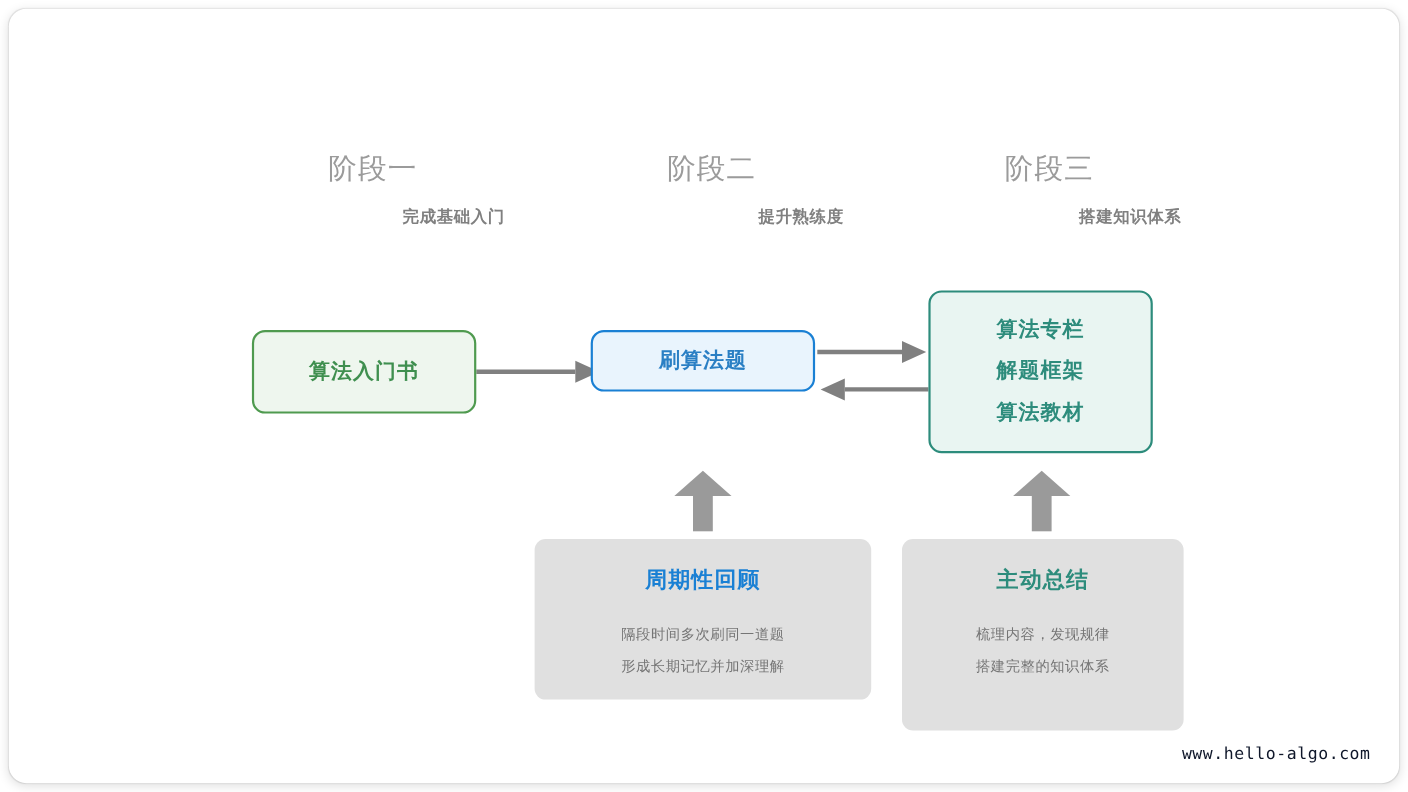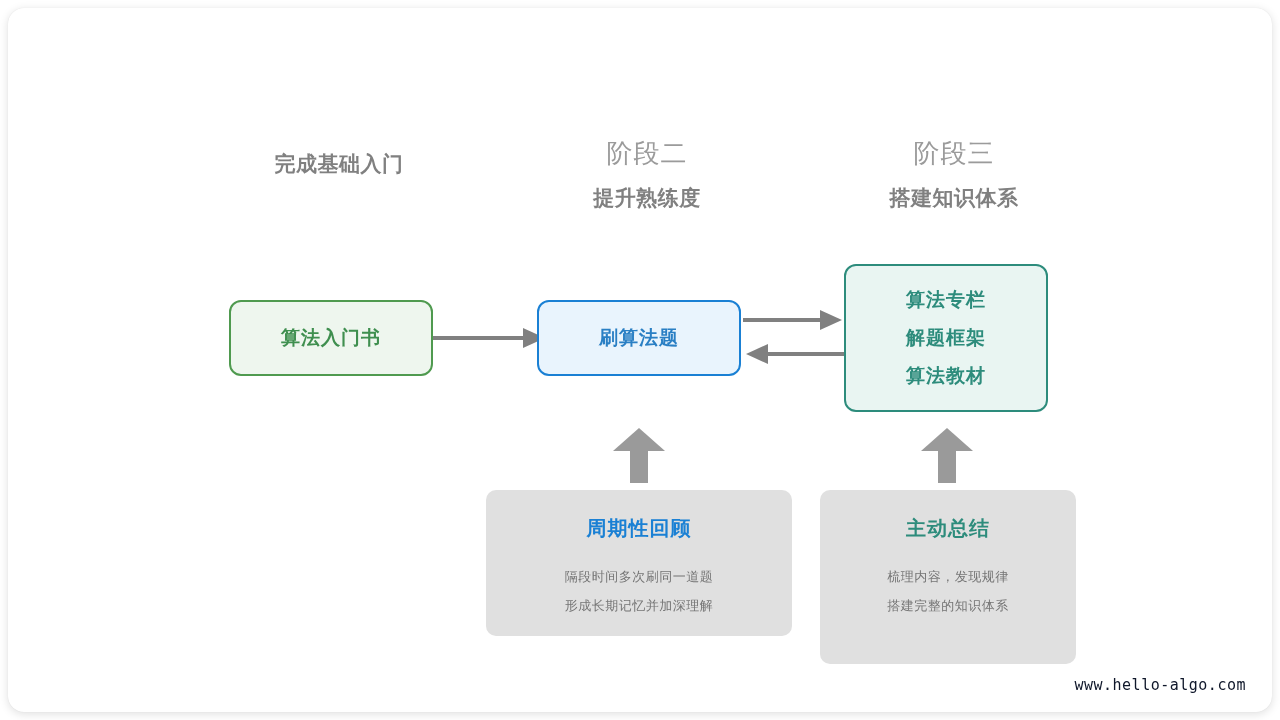--- a/index.html
+++ b/index.html
@@ -41,25 +41,26 @@
   }
   .stage-title {
     font-size: 26px;
     color: #9b9b9b;
     font-weight: 400;
     letter-spacing: 1px;
     line-height: 34px;
   }
   .stage-sub {
     margin-top: 14px;
-    font-size: 21px;
+    font-size: 15px;
     color: #808080;
     font-weight: bold;
     letter-spacing: 0.5px;
     line-height: 28px;
+    text-align: right;
   }
 
   
   .node {
     position: absolute;
     box-sizing: border-box;
     border-radius: 12px;
     display: flex;
     flex-direction: column;
     align-items: center;
@@ -130,20 +131,21 @@
     letter-spacing: 0.5px;
   }
 </style>
 </head>
 <body>
 
 <div class="page-card">
   <div class="canvas">
 
     <div class="stage-col" style="left:211px; top:128px;">
+      <div class="stage-title">阶段一</div>
       <div class="stage-sub">完成基础入门</div>
     </div>
     <div class="stage-col" style="left:519px; top:128px;">
       <div class="stage-title">阶段二</div>
       <div class="stage-sub">提升熟练度</div>
     </div>
     <div class="stage-col" style="left:826px; top:128px;">
       <div class="stage-title">阶段三</div>
       <div class="stage-sub">搭建知识体系</div>
     </div>
@@ -174,21 +176,21 @@
       <g>
         <rect x="930" y="440" width="18" height="35" fill="#9a9a9a"></rect>
         <polygon points="913,443 939,420 965,443" fill="#9a9a9a"></polygon>
       </g>
     </svg>
 
     <div class="node node-green" style="left:221px; top:292px; width:204px; height:76px;text-align:center;">
       <div class="node-line">算法入门书</div>
     </div>
 
-    <div class="node node-blue" style="left:529px; top:292px; width:204px; height:76px;">
+    <div class="node node-blue" style="left:529px; top:292px; width:204px; height:56px;">
       <div class="node-line">刷算法题</div>
     </div>
 
     <div class="node node-teal" style="left:836px; top:256px; width:204px; height:148px;">
       <div class="node-line">算法专栏</div>
       <div class="node-line">解题框架</div>
       <div class="node-line">算法教材</div>
     </div>
 
     <div class="info-card" style="left:478px; top:482px; width:306px; height:146px;">

